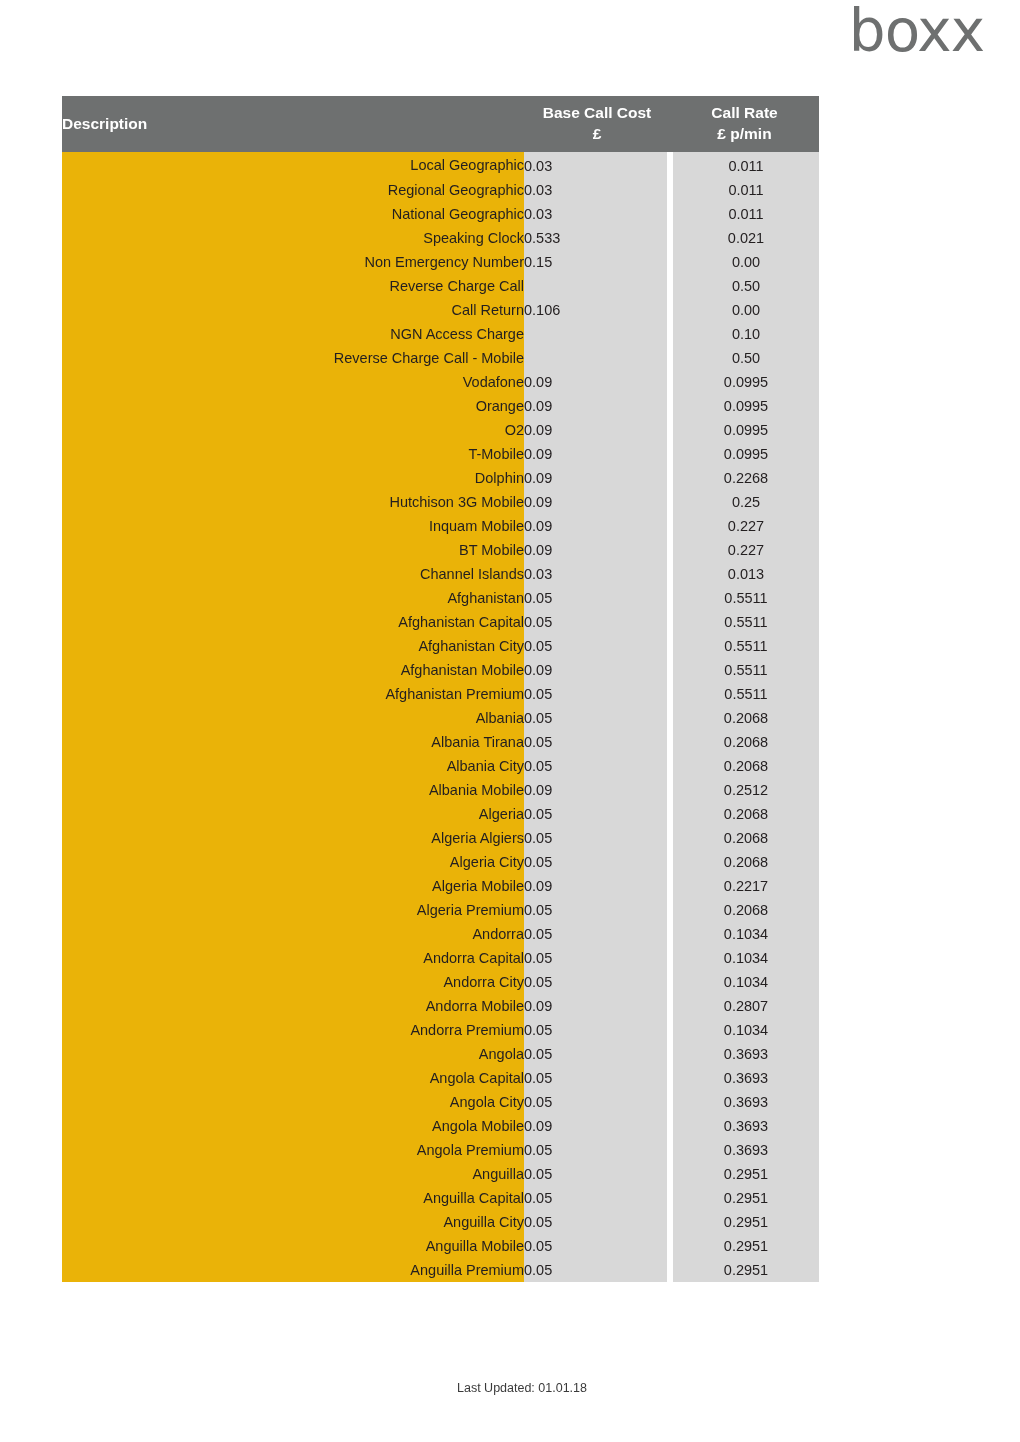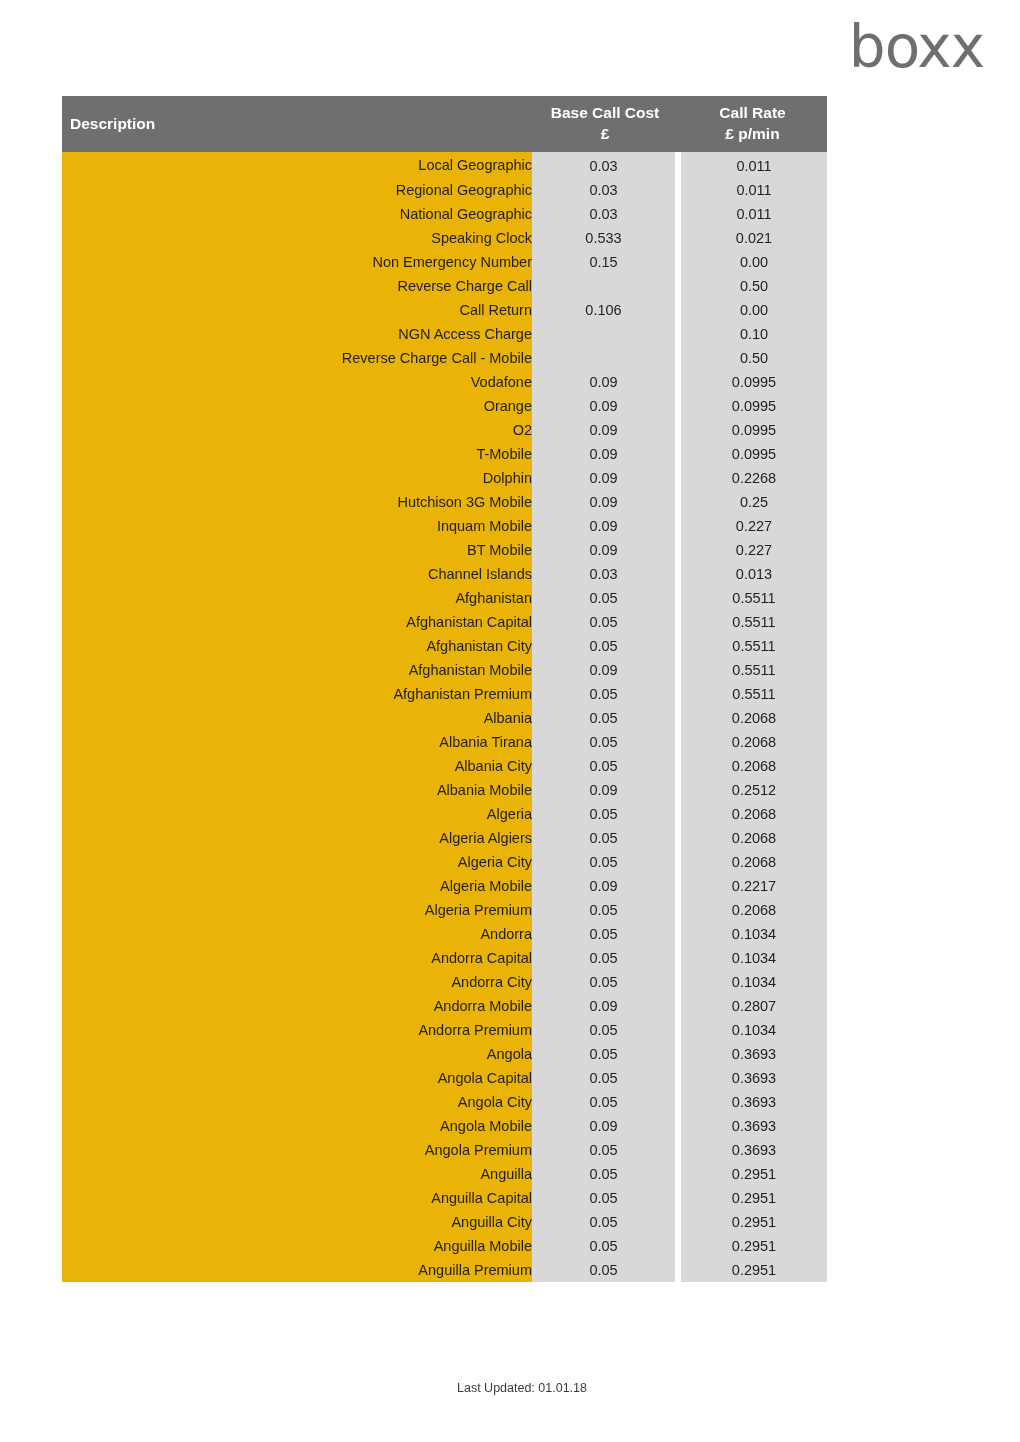--- a/index.html
+++ b/index.html
@@ -12,21 +12,21 @@
     background: #ffffff;
     font-family: "Liberation Sans", sans-serif;
     -webkit-font-smoothing: antialiased;
     position: relative;
     overflow: hidden;
   }
 
   
   .logo-area {
     position: absolute;
-    top: 16px;
+    top: 0;
     right: 36px;
     width: 200px;
     height: 62px;
     display: flex;
     align-items: center;
     justify-content: flex-end;
   }
   .logo-text {
     font-family: "DejaVu Sans", sans-serif;
     font-size: 58px;
@@ -58,21 +58,20 @@
     height: 56px;
     color: #ffffff;
     font-size: 15.5px;
     font-weight: bold;
     vertical-align: middle;
     line-height: 1.35;
   }
   th.col-desc {
     width: 462px;
     text-align: left;
-    padding-left: 8px;
     vertical-align: middle;
   }
   th.col-base {
     width: 146px;
     text-align: center;
   }
   th.col-rate {
     width: 149px;
     text-align: center;
   }
@@ -86,21 +85,21 @@
     color: #231f20;
     line-height: 24px;
     vertical-align: middle;
   }
   td.cell-desc {
     text-align: right;
     padding-left: 8px;
     background: #eab308;
   }
   td.cell-base {
-    text-align: center;
+    text-align: left;
     background: #d8d8d8;
     border-right: 6px solid #ffffff;
   }
   td.cell-rate {
     text-align: center;
     background: #d8d8d8;
   }
   tbody tr:first-child td.cell-base,
   tbody tr:first-child td.cell-rate {
     padding-top: 2px;

